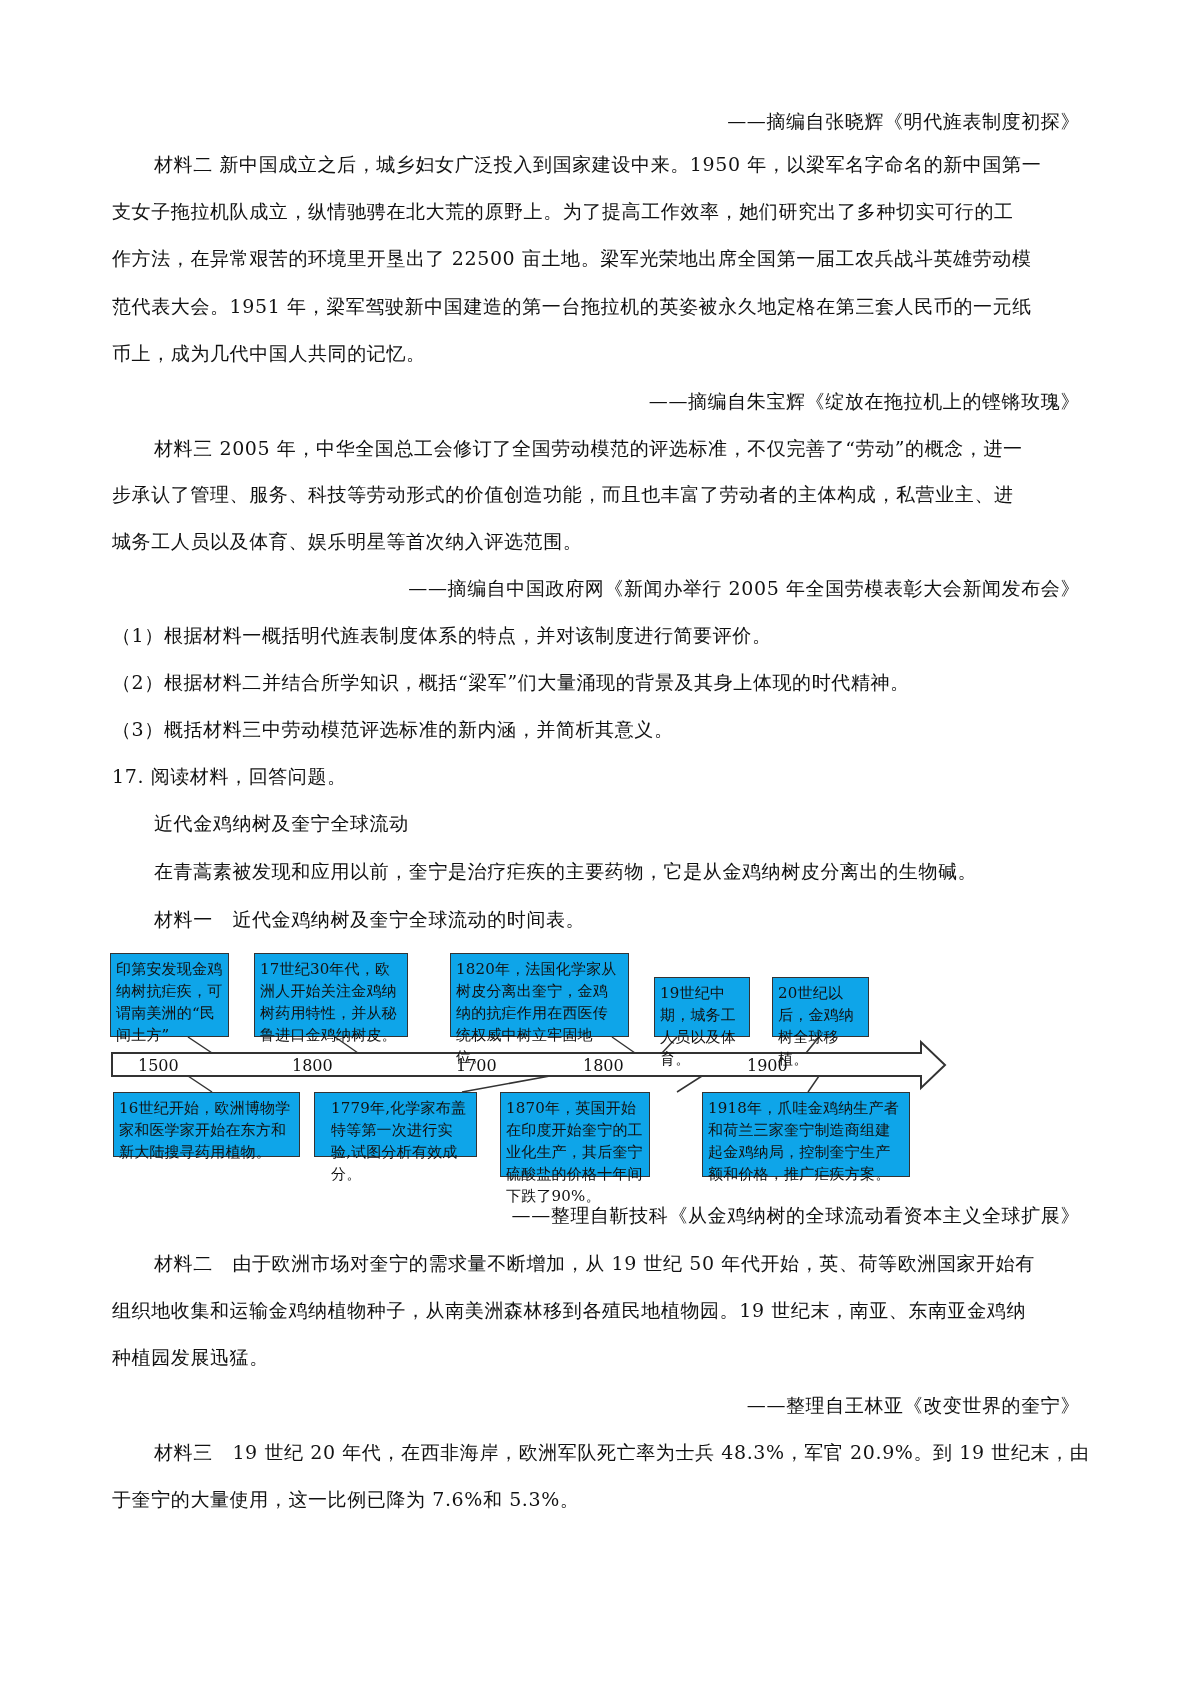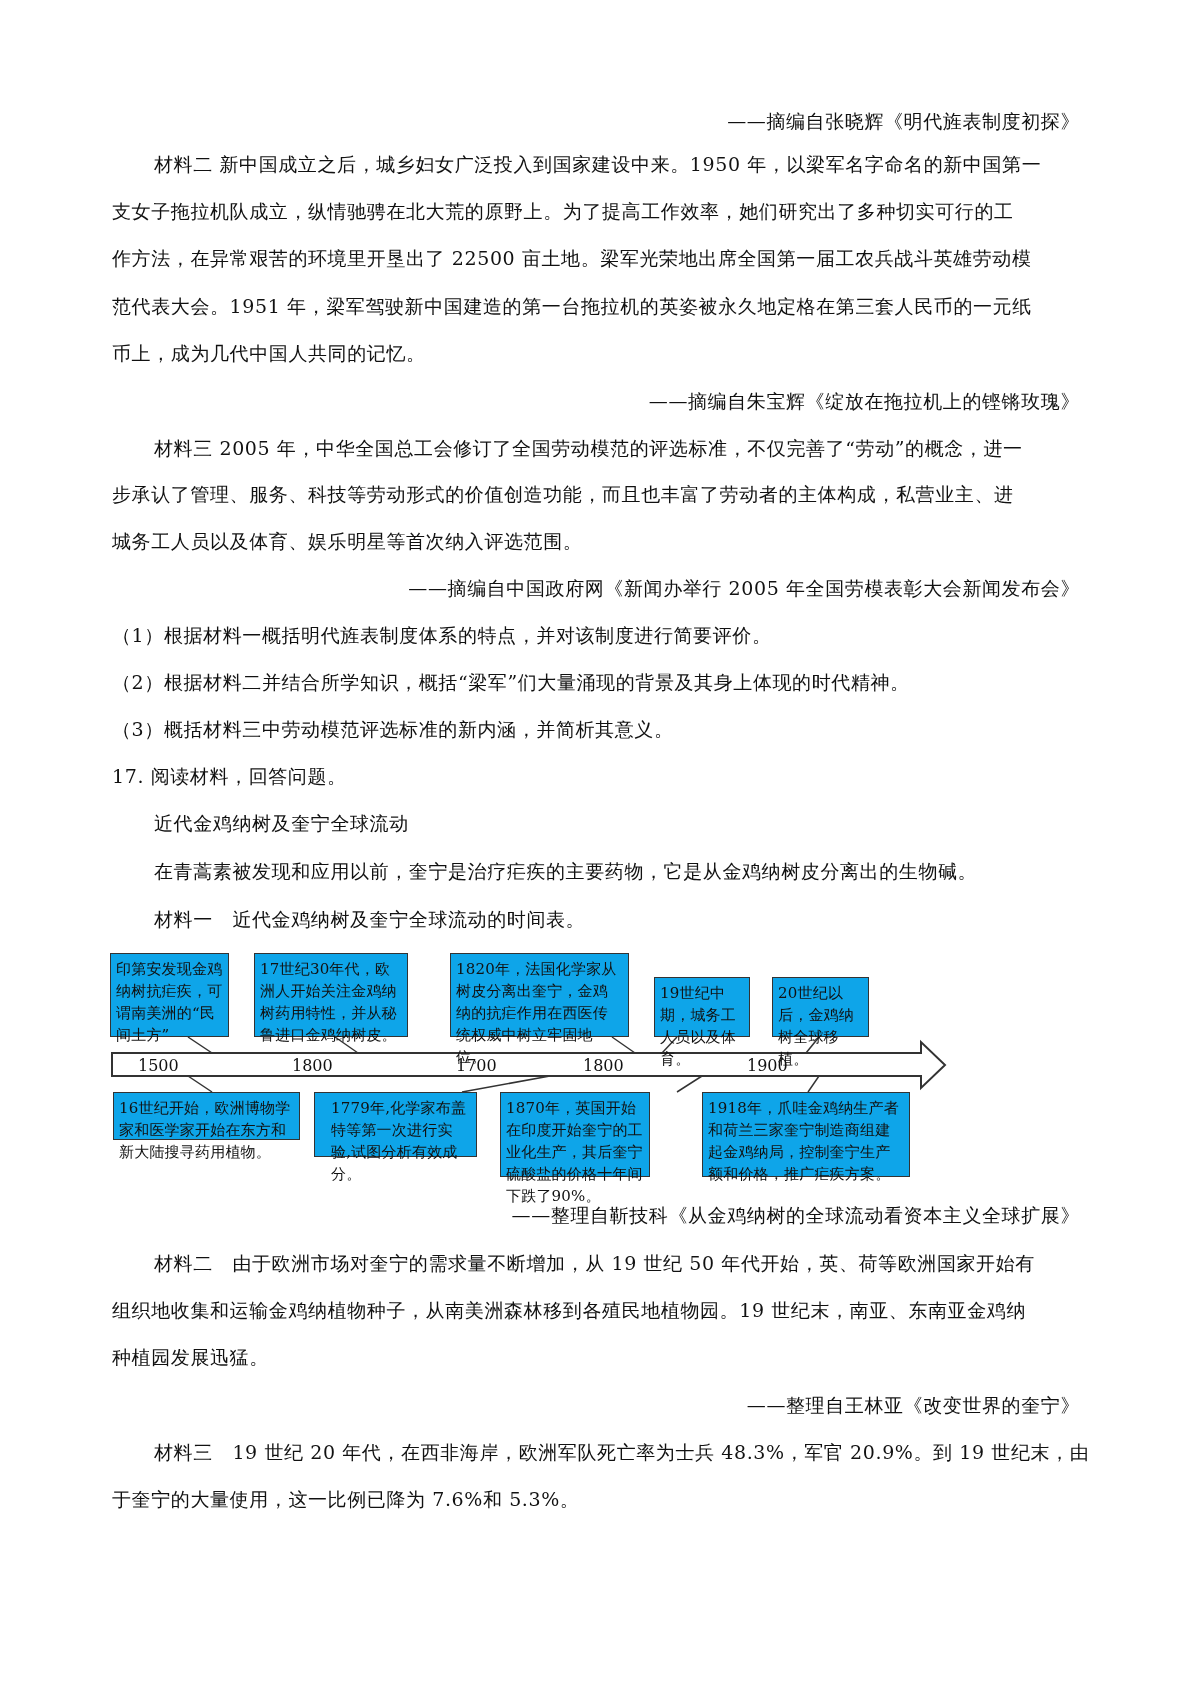--- a/index.html
+++ b/index.html
@@ -71,21 +71,21 @@
 <div class="year" style="left:456px">1700</div>
 <div class="year" style="left:583px">1800</div>
 <div class="year" style="left:747px">1900</div>
 
 <div class="box" style="left:110px; top:953px; width:119px; height:84px;">印第安发现金鸡纳树抗疟疾，可谓南美洲的“民间土方”</div>
 <div class="box" style="left:254px; top:953px; width:154px; height:84px;">17世纪30年代，欧洲人开始关注金鸡纳树药用特性，并从秘鲁进口金鸡纳树皮。</div>
 <div class="box" style="left:450px; top:953px; width:179px; height:84px;">1820年，法国化学家从树皮分离出奎宁，金鸡纳的抗疟作用在西医传统权威中树立牢固地位。</div>
 <div class="box" style="left:654px; top:977px; width:96px; height:60px;">19世纪中期，城务工人员以及体育。</div>
 <div class="box" style="left:772px; top:977px; width:97px; height:60px;">20世纪以后，金鸡纳树全球移植。</div>
 
-<div class="box" style="left:113px; top:1092px; width:187px; height:48px;">16世纪开始，欧洲博物学家和医学家开始在东方和新大陆搜寻药用植物。</div>
+<div class="box" style="left:113px; top:1092px; width:187px; height:65px;">16世纪开始，欧洲博物学家和医学家开始在东方和新大陆搜寻药用植物。</div>
 <div class="box" style="left:314px; top:1092px; width:163px; height:65px;padding-left:16px;">1779年,化学家布盖特等第一次进行实验,试图分析有效成分。</div>
 <div class="box" style="left:500px; top:1092px; width:150px; height:85px;">1870年，英国开始在印度开始奎宁的工业化生产，其后奎宁硫酸盐的价格十年间下跌了90%。</div>
 <div class="box" style="left:702px; top:1092px; width:208px; height:85px;">1918年，爪哇金鸡纳生产者和荷兰三家奎宁制造商组建起金鸡纳局，控制奎宁生产额和价格，推广疟疾方案。</div>
 
 <div class="line right" style="top:1202px">——整理自靳技科《从金鸡纳树的全球流动看资本主义全球扩展》</div>
 <div class="line indent" style="top:1250px">材料二　由于欧洲市场对奎宁的需求量不断增加，从 19 世纪 50 年代开始，英、荷等欧洲国家开始有</div>
 <div class="line" style="top:1297px">组织地收集和运输金鸡纳植物种子，从南美洲森林移到各殖民地植物园。19 世纪末，南亚、东南亚金鸡纳</div>
 <div class="line" style="top:1344px">种植园发展迅猛。</div>
 <div class="line right" style="top:1392px">——整理自王林亚《改变世界的奎宁》</div>
 <div class="line indent" style="top:1439px">材料三　19 世纪 20 年代，在西非海岸，欧洲军队死亡率为士兵 48.3%，军官 20.9%。到 19 世纪末，由</div>

